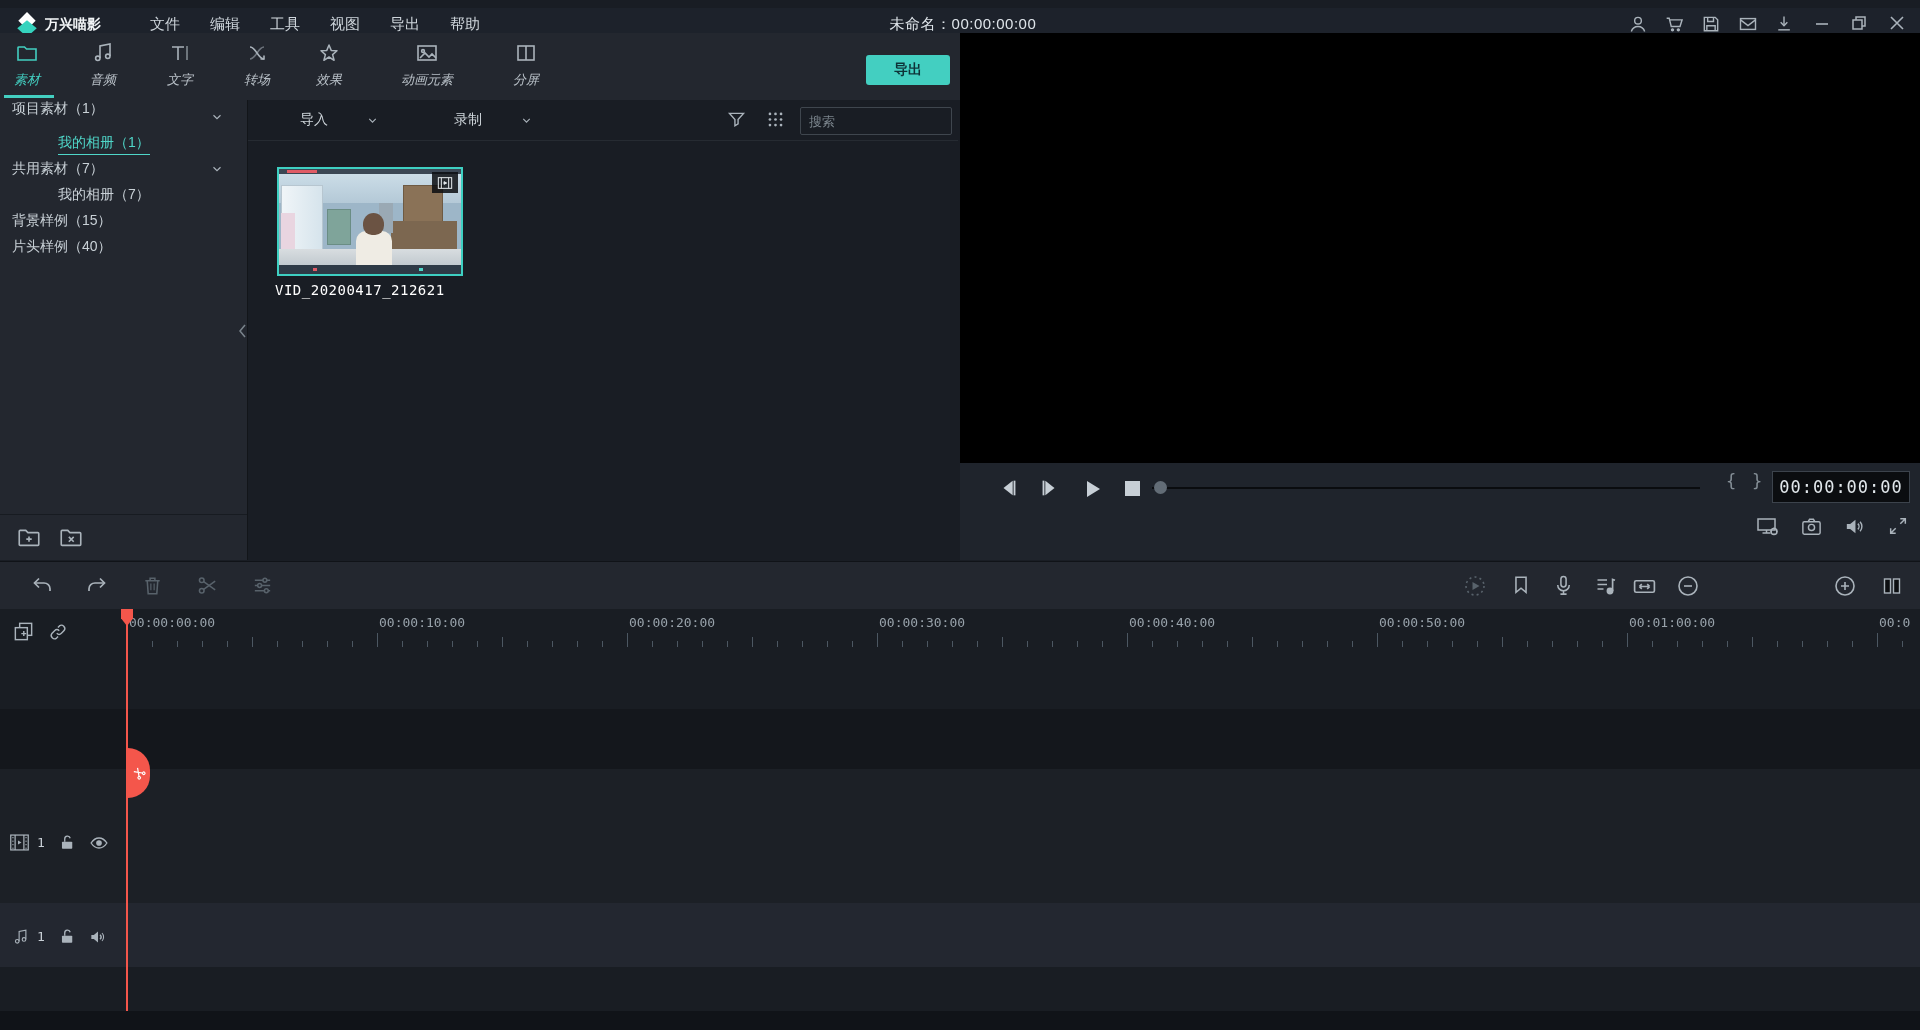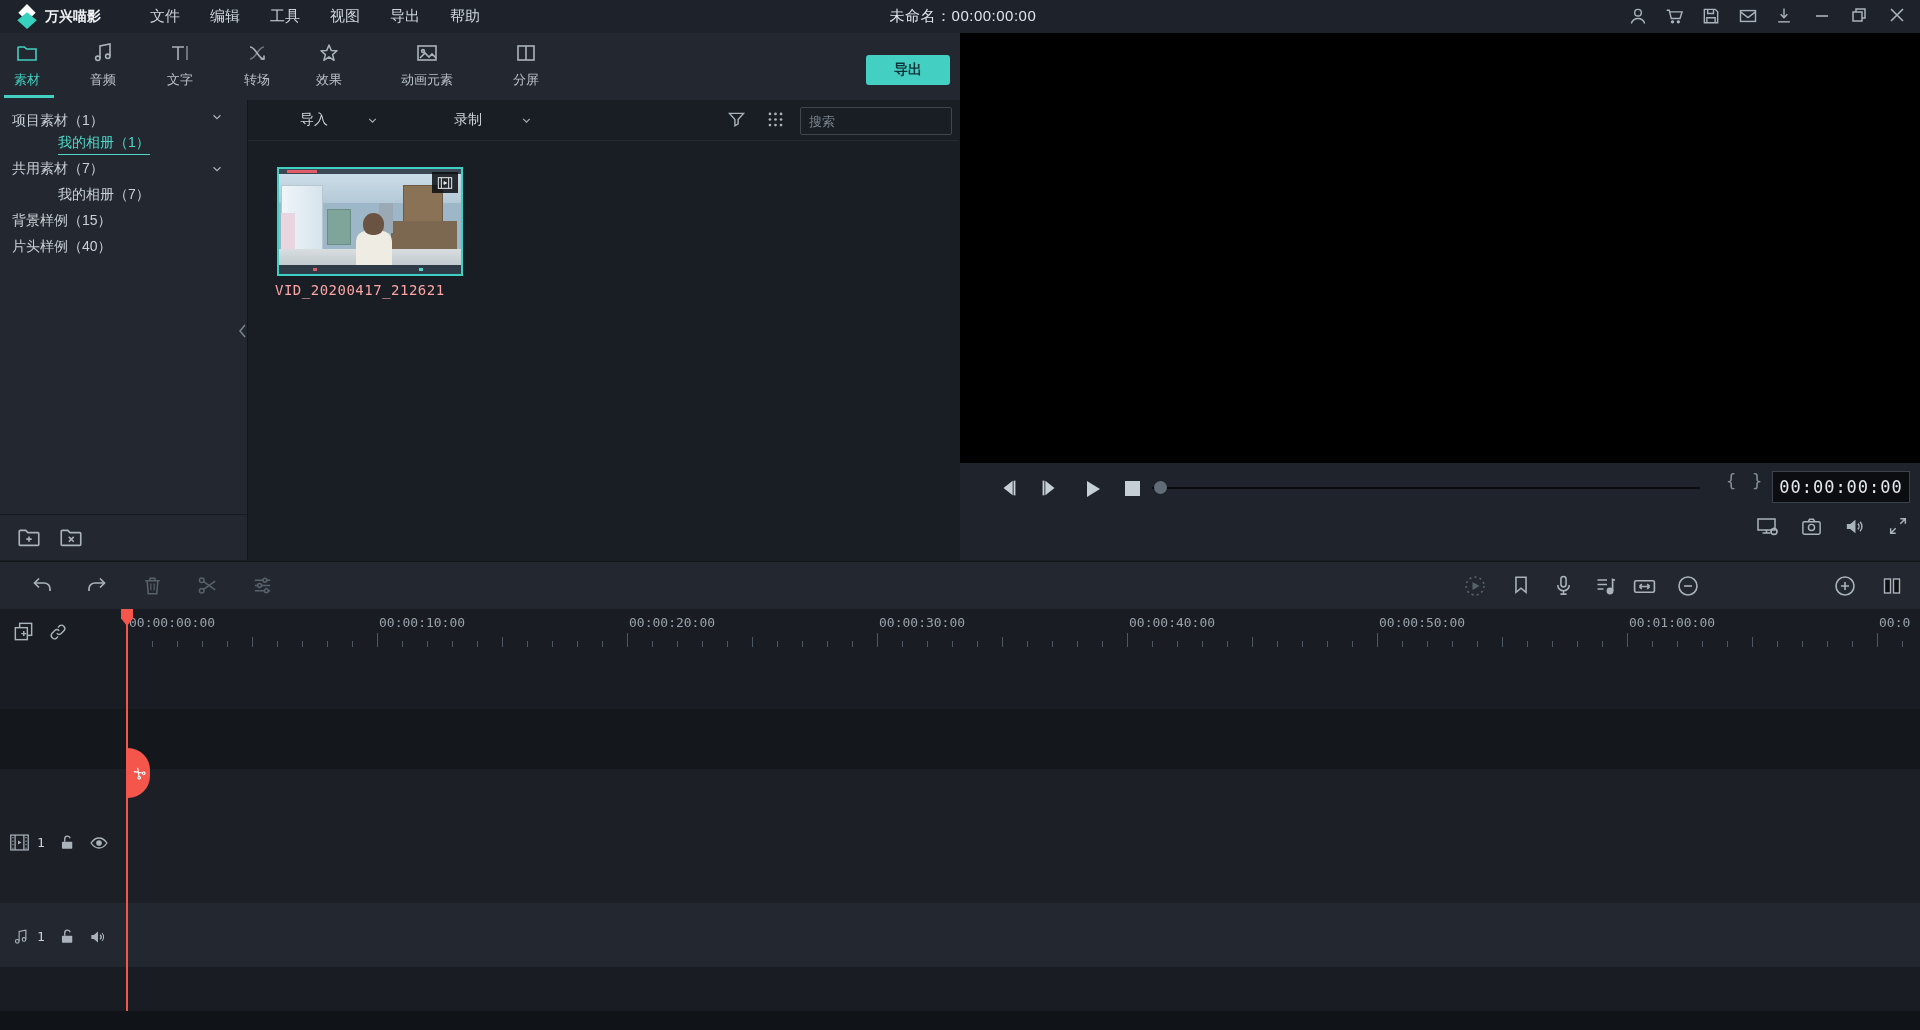--- a/index.html
+++ b/index.html
@@ -5,29 +5,29 @@
   html,body{margin:0;padding:0;background:#0c0e12;}
   #app{position:relative;width:1920px;height:1030px;overflow:hidden;
        font-family:"Liberation Sans","DejaVu Sans",sans-serif;color:#c9d1d7;
        background:#191d24;user-select:none;}
   .abs{position:absolute;}
   svg{display:block;}
   .ico{color:#aab3bb;}
   .dim{color:#58626b;}
 
   
-  #titlebar{left:0;top:0;width:1920px;height:33px;background:#1d222b;border-bottom:1px solid #12161c;}
+  #titlebar{left:0;top:8px;width:1920px;height:33px;background:#1d222b;border-bottom:1px solid #12161c;}
   #app-name{left:45px;top:8px;font-size:14px;font-weight:bold;color:#f2f5f7;}
   #menubar{left:148px;top:0;height:33px;display:flex;align-items:center;gap:26px;}
   .menu-item{font-size:15px;color:#ced5db;padding:0 2px;cursor:default;}
   #project-title{left:50%;top:7px;transform:translateX(-48%);font-size:15px;color:#dfe5ea;letter-spacing:.5px;white-space:nowrap;}
   .tb-ico{top:6px;}
   
   #topstrip{left:0;top:33px;width:960px;height:67px;background:#23272f;}
-  .tab{position:absolute;top:8px;width:46px;display:flex;flex-direction:column;align-items:center;gap:6px;}
+  .tab{position:absolute;top:8px;width:46px;display:flex;flex-direction:column;align-items:center;gap:6px;font-style:italic;}
   .tab .lbl{font-size:13px;color:#b9c1c8;white-space:nowrap;}
   .tab.active .lbl{color:#43cfc1;}
   .tab.active .ico{color:#43cfc1;}
   #tab-underline{left:4px;top:62px;width:50px;height:3px;background:#43cfc1;}
   #export-btn{left:866px;top:22px;width:84px;height:30px;background:#43cfc1;border-radius:3px;
       display:flex;align-items:center;justify-content:center;font-size:14px;font-weight:bold;color:#0e3338;}
   
   #sidebar{left:0;top:100px;width:247px;height:460px;background:#23272f;border-right:1px solid #121519;}
   .side-item{position:absolute;left:12px;font-size:14px;color:#c9d1d7;white-space:nowrap;}
   .side-item.child{left:58px;}
@@ -41,21 +41,21 @@
   .mt-label{position:absolute;top:11px;font-size:14px;color:#cfd6db;}
   #search-box{position:absolute;left:552px;top:7px;width:150px;height:26px;border:1px solid #3f464e;border-radius:2px;
       display:flex;align-items:center;}
   #search-input{flex:1;background:transparent;border:none;outline:none;color:#aeb6bd;font-size:13px;
       padding:0 4px 0 8px;font-family:inherit;}
   #search-input::placeholder{color:#7c868e;}
   
   #clip-card{position:absolute;left:29px;top:67px;width:182px;height:105px;border:2px solid #3ed0c2;background:#9db6c8;overflow:hidden;}
   .sc{position:absolute;}
   #clip-name{position:absolute;left:27px;top:182px;font-family:"DejaVu Sans Mono","Liberation Mono",monospace;
-      font-size:14px;color:#fca5a5;letter-spacing:.5px;}
+      font-size:14px;color:#ffffff;letter-spacing:.5px;}
   #clip-badge{position:absolute;right:3px;top:3px;width:26px;height:21px;background:rgba(10,13,17,.85);
       display:flex;align-items:center;justify-content:center;}
   
   #preview{left:960px;top:33px;width:960px;height:527px;background:#1f242c;}
   #video-area{position:absolute;left:0;top:0;width:960px;height:430px;background:#000;}
   #transport{position:absolute;left:0;top:430px;width:960px;height:52px;}
   .tr-ico{position:absolute;top:14px;}
   #seek-track{position:absolute;left:192px;top:454px;width:548px;height:2px;background:#0a0c0f;}
   #seek-thumb{position:absolute;left:194px;top:448px;width:13px;height:13px;border-radius:50%;background:#626c76;}
   .bracket{position:absolute;top:438px;font-size:17px;color:#848e96;font-family:"DejaVu Sans Mono",monospace;}
@@ -219,21 +219,21 @@
             <path d="M12 5v14"></path>
           </svg>
         </span>
       <span class="lbl">分屏</span>
     </div>
     <div id="tab-underline" class="abs"></div>
     <div id="export-btn" class="abs">导出</div>
   </div>
 
   <div id="sidebar" class="abs">
-    <span class="side-item" style="top:12px;">项目素材（1）</span>
+    <span class="side-item" style="top:0;">项目素材（1）</span>
     <span class="side-chevron ico" style="top:10px;">
       <svg width="14" height="14" viewBox="0 0 24 24" fill="none" stroke="currentColor" stroke-width="2">
           <path d="M6 9l6 6 6-6"></path>
         </svg>
       </span>
     <span class="side-item child selected" style="top:34px;">我的相册（1）</span>
     <span class="side-item" style="top:60px;">共用素材（7）</span>
     <span class="side-chevron ico" style="top:62px;">
       <svg width="14" height="14" viewBox="0 0 24 24" fill="none" stroke="currentColor" stroke-width="2">
           <path d="M6 9l6 6 6-6"></path>

